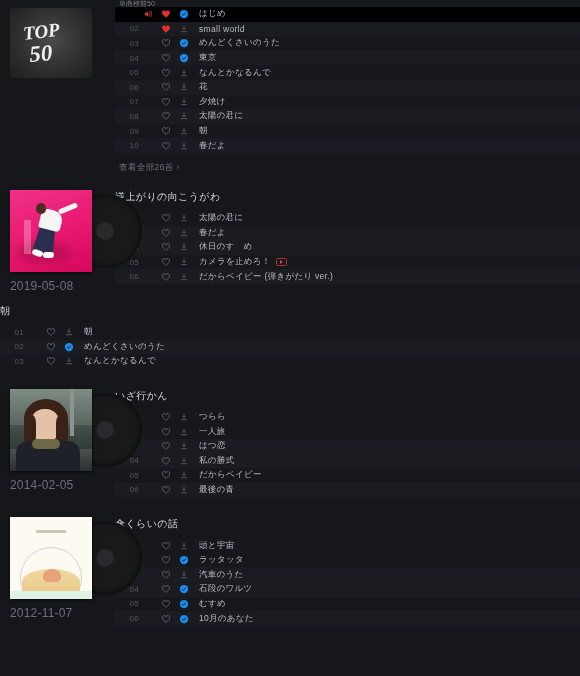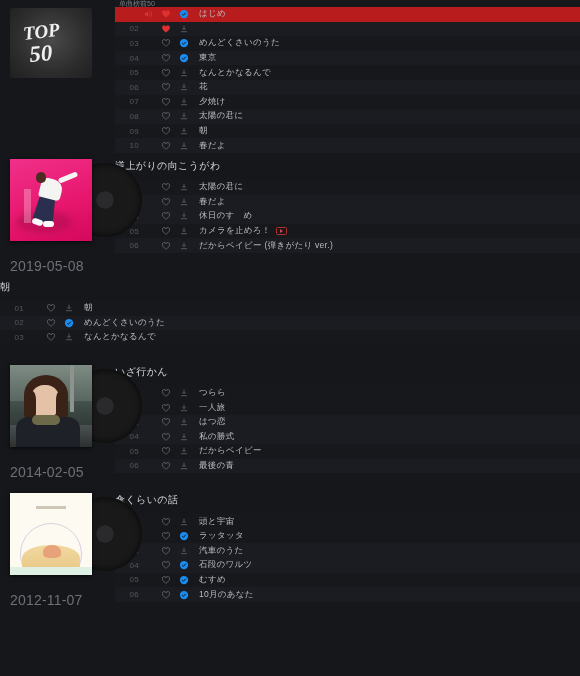--- a/index.html
+++ b/index.html
@@ -22,21 +22,21 @@
     background: radial-gradient(circle at 50% 50%, #2a2a2d 0 16%, #191919 17% 100%);
     box-shadow: inset 0 0 6px rgba(0,0,0,.9);
     z-index: 0;
   }
   .cover {
     position: relative; z-index: 1;
     width: 82px; height: 82px; overflow: hidden;
     box-shadow: 0 1px 4px rgba(0,0,0,.7);
   }
   .cover-date {
-    margin-top: 17px; font-size: 14px; color: #6e7077; letter-spacing: .2px;
+    margin-top: 7px; font-size: 12px; color: #6e7077; letter-spacing: .2px;
   }
 
   
   .top50 {
     width: 82px; height: 70px; border-radius: 3px;
     background: radial-gradient(ellipse at 50% 45%, #4a4a4a 0%, #2d2d2d 60%, #1f1f20 100%);
     display: flex; align-items: center; justify-content: center;
     margin-top: 2px;
   }
   .top50 svg { display:block; }
@@ -48,21 +48,21 @@
     padding: 6px 0 7px 0; letter-spacing: .4px;
     white-space: nowrap; overflow: hidden;
   }
   .rows { width: 100%; }
   .trow {
     display: flex; align-items: center;
     height: 14.6px; font-size: 8.5px;
     background: #17181c;
   }
   .trow.alt { background: #1b1c21; }
-  .trow.playing { background: #b91c1c; }
+  .trow.playing { background: #000000; }
   .cell-num {
     width: 24px; flex: 0 0 24px; text-align: right;
     color: #55575d; font-size: 8px; letter-spacing: .3px;
     font-family: "Liberation Sans", sans-serif;
   }
   .trow.playing .cell-num { color:#d33a3a; }
   .cell-ico { width: 18px; flex: 0 0 18px; display:flex; align-items:center; justify-content:center; }
   .cell-name {
     flex: 1 1 auto; padding-left: 6px; color: #b9bcc2;
     font-size: 8.5px; letter-spacing: .3px; white-space: nowrap; overflow: hidden;
@@ -185,20 +185,23 @@
               <div class="cell-ico">
                 <svg class="ico" width="10" height="10" viewBox="0 0 16 16">
                   <path class="heart-f" d="M8 13.6S1.9 9.8 1.9 6.0A3.1 3.1 0 0 1 8 4.5a3.1 3.1 0 0 1 6.1 1.5C14.1 9.8 8 13.6 8 13.6z"></path>
                 </svg>
               </div>
               <div class="cell-ico">
                 <svg class="ico" width="10" height="10" viewBox="0 0 16 16">
                   <path class="dl" d="M8 2.6v6.2M5.5 6.6 8 9.1l2.5-2.5M3.2 12.3h9.6"></path>
                 </svg>
               </div>
+              <div class="cell-name">
+                <span>small world</span>
+              </div>
             </div>
             <div class="trow">
               <div class="cell-num">03</div>
               <div class="cell-ico"></div>
               <div class="cell-ico">
                 <svg class="ico" width="10" height="10" viewBox="0 0 16 16">
                   <path class="heart-o" d="M8 13.2S2.3 9.6 2.3 6.1A2.9 2.9 0 0 1 8 4.7a2.9 2.9 0 0 1 5.7 1.4C13.7 9.6 8 13.2 8 13.2z"></path>
                 </svg>
               </div>
               <div class="cell-ico">
@@ -325,20 +328,21 @@
               <div class="cell-ico">
                 <svg class="ico" width="10" height="10" viewBox="0 0 16 16">
                   <path class="dl" d="M8 2.6v6.2M5.5 6.6 8 9.1l2.5-2.5M3.2 12.3h9.6"></path>
                 </svg>
               </div>
               <div class="cell-name">
                 <span>春だよ</span>
               </div>
             </div>
           </div>
+          <div class="more-link">查看全部26首 ›</div>
         </div>
       </div>
       <div class="album-block">
         <div class="cover-col">
           <div class="cover-wrap">
             <div class="disc"></div>
             <div class="cover">
               <div class="art-pink">
                 <div class="shadow"></div>
                 <div class="vtext"></div>

